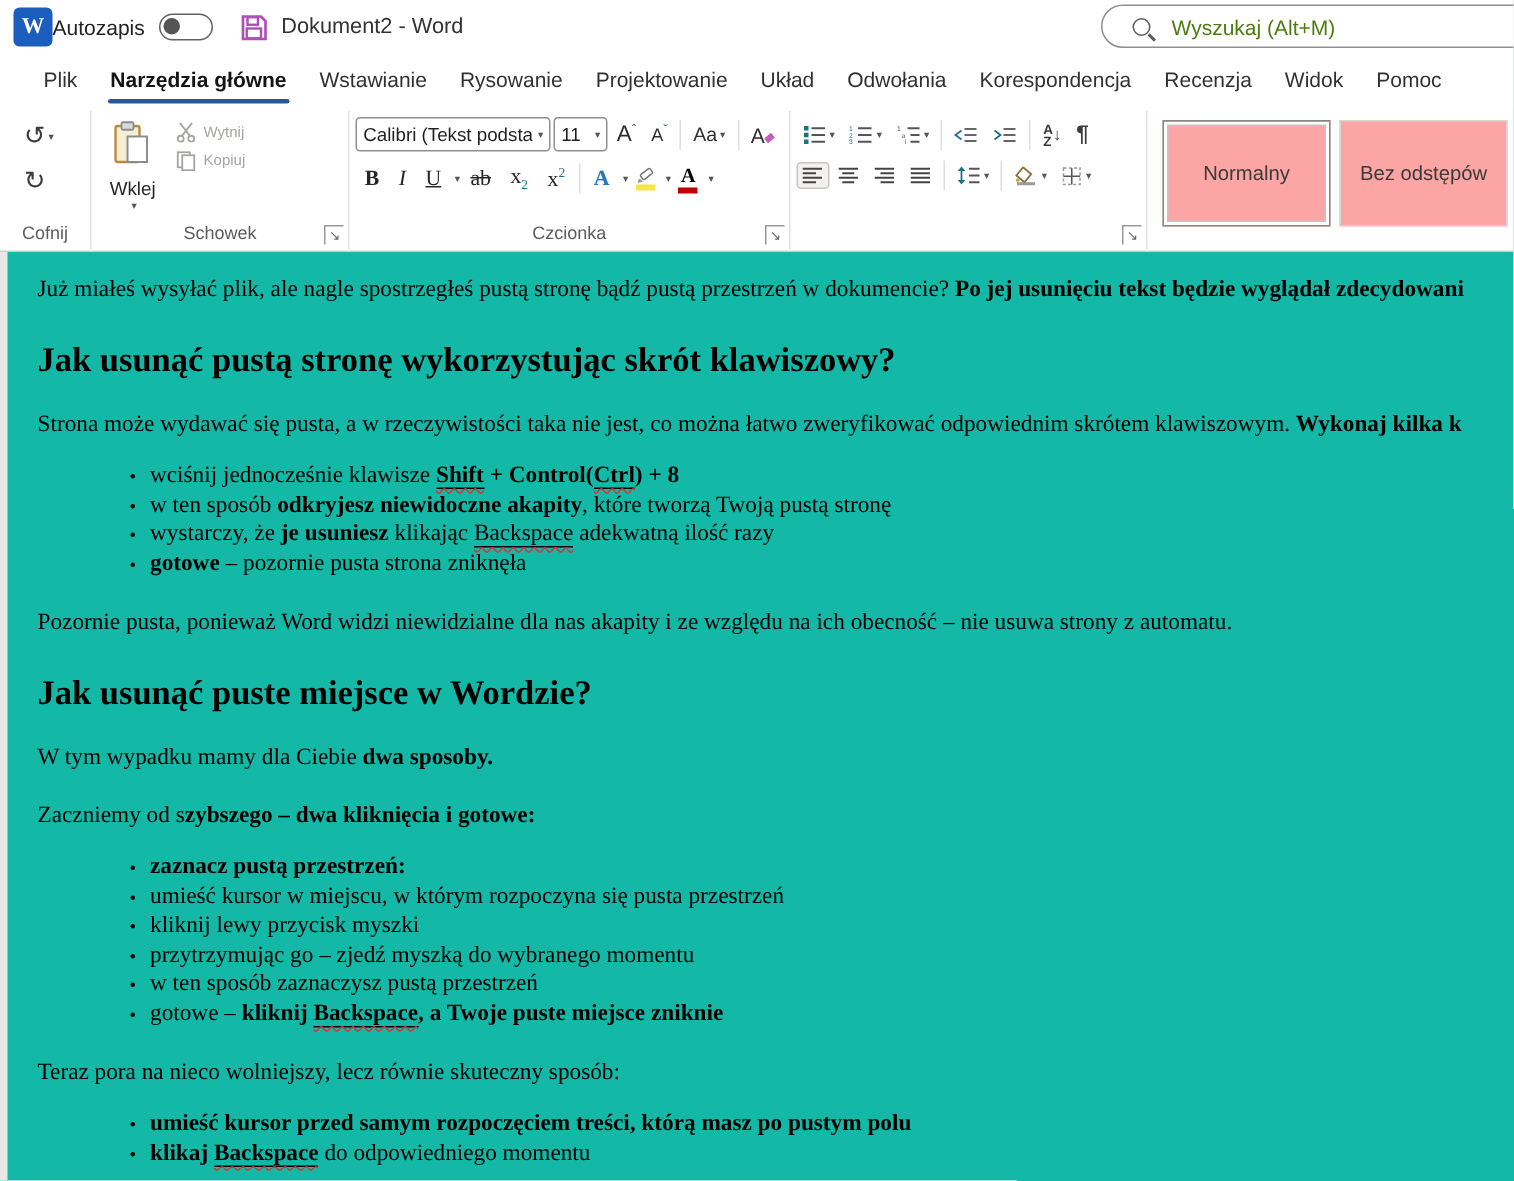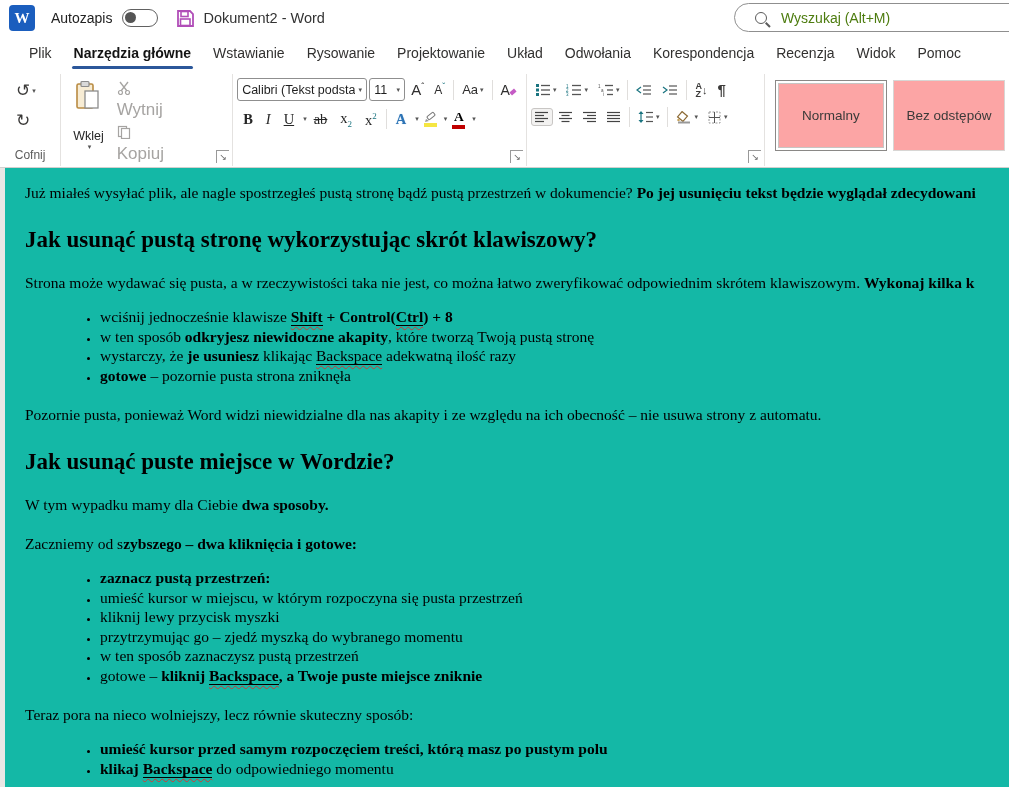--- a/index.html
+++ b/index.html
@@ -4,21 +4,21 @@
 <style>
   * { margin:0; padding:0; box-sizing:border-box; }
   html,body { width:1009px; height:787px; overflow:hidden; background:#fff;
     font-family:"Liberation Sans", sans-serif; }
 
   
   .titlebar { position:relative; height:36px; background:#fff; display:flex; align-items:center; }
   .word-logo { width:26px; height:26px; margin-left:9px; background:#1b5ebe; border-radius:4px;
     display:flex; align-items:center; justify-content:center; }
   .word-logo span { color:#fff; font-weight:bold; font-size:15px; font-family:"Liberation Serif",serif; }
-  .autosave-label { margin-left:16px; font-size:14px; color:#222; }
+  .autosave-label { font-size:14px; color:#222; }
   .toggle { margin-left:10px; width:36px; height:18px; border:1.5px solid #616161; border-radius:10px;
     position:relative; background:#fff; cursor:pointer; }
   .toggle .knob { position:absolute; left:2px; top:2px; width:11px; height:11px; border-radius:50%; background:#555; }
   .save-icon { margin-left:18px; }
   .doc-title { margin-left:8px; font-size:14.5px; color:#333; }
   .searchbox { position:absolute; left:734px; top:3px; width:300px; height:29px;
     border:1px solid #8f8f8f; border-radius:15px; background:#fff; display:flex; align-items:center; }
   .search-glyph { width:12px; height:12px; border:1.6px solid #5b5b5b; border-radius:50%;
     margin-left:20px; position:relative; }
   .search-glyph::after { content:""; position:absolute; width:6px; height:1.6px; background:#5b5b5b;
@@ -45,23 +45,23 @@
   .ribbtn { display:flex; align-items:center; cursor:pointer; border-radius:3px; padding:2px 4px; }
   .disabled { color:#a6a4a2 !important; cursor:default; }
 
   
   .undo-col { display:flex; flex-direction:column; justify-content:flex-start; gap:8px; padding:4px 8px; }
   .u-glyph { font-size:17px; color:#3b3a39; line-height:18px; }
 
   
   .paste-btn { display:flex; flex-direction:column; align-items:center; justify-content:flex-start;
     padding:4px 8px 0 8px; cursor:pointer; }
-  .paste-btn .lbl { font-size:12.5px; color:#262626; margin-top:15px; }
+  .paste-btn .lbl { font-size:12.5px; color:#262626; margin-top:5px; }
   .clip-col { display:flex; flex-direction:column; justify-content:flex-start; gap:1px; padding-top:3px; }
-  .clip-item { display:flex; gap:5px; font-size:17px; padding:2px 5px; border-radius:3px;flex-direction:column; }
+  .clip-item { display:flex; align-items:center; gap:5px; font-size:10px; padding:2px 5px; border-radius:3px; }
 
   
   .font-col { display:flex; flex-direction:column; padding-top:2px; }
   .font-row1 { display:flex; align-items:center; gap:2px; }
   .combo { border:1px solid #8f8f8f; border-radius:3px; height:23px; display:flex; align-items:center;
     font-size:12.5px; color:#1f1f1f; padding:0 4px; background:#fff; }
   .combo .chv { margin-left:auto; }
   .font-name { width:130px; }
   .font-size-c { width:36px; }
   .txtbtn { font-size:13px; color:#2f2e2e; padding:2px 4px; border-radius:3px; cursor:pointer; display:flex; align-items:center; }
@@ -244,20 +244,21 @@
           </div>
           <span class="chv">▾</span>
           <div class="stack-bar">
             <span class="letter">A</span>
             <span class="bar" style="background:#c00000"></span>
           </div>
           <span class="chv">▾</span>
         </div>
       </div>
     </div>
+    <div class="rgroup-label">Czcionka</div>
     <div class="launcher">↘</div>
   </div>
 
   <div class="rgroup" style="width:255px">
     <div class="rgroup-body">
       <div class="para-col">
         <div class="para-row">
           <div class="pbtn">
             <svg width="16" height="13" viewBox="0 0 16 13">
               <rect x="1" y="1" width="3" height="3" fill="#1a7480"></rect>

